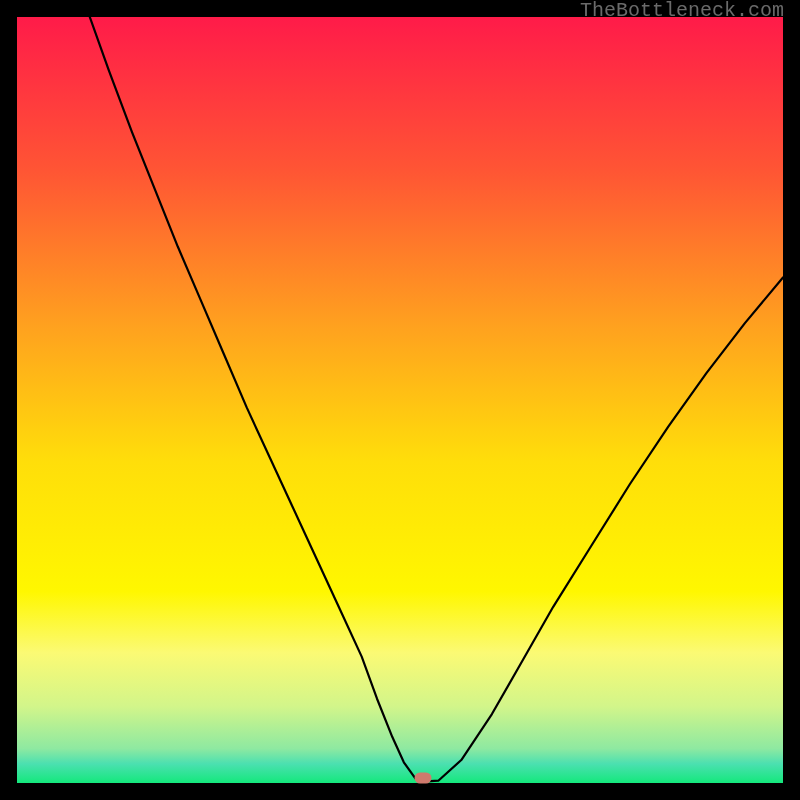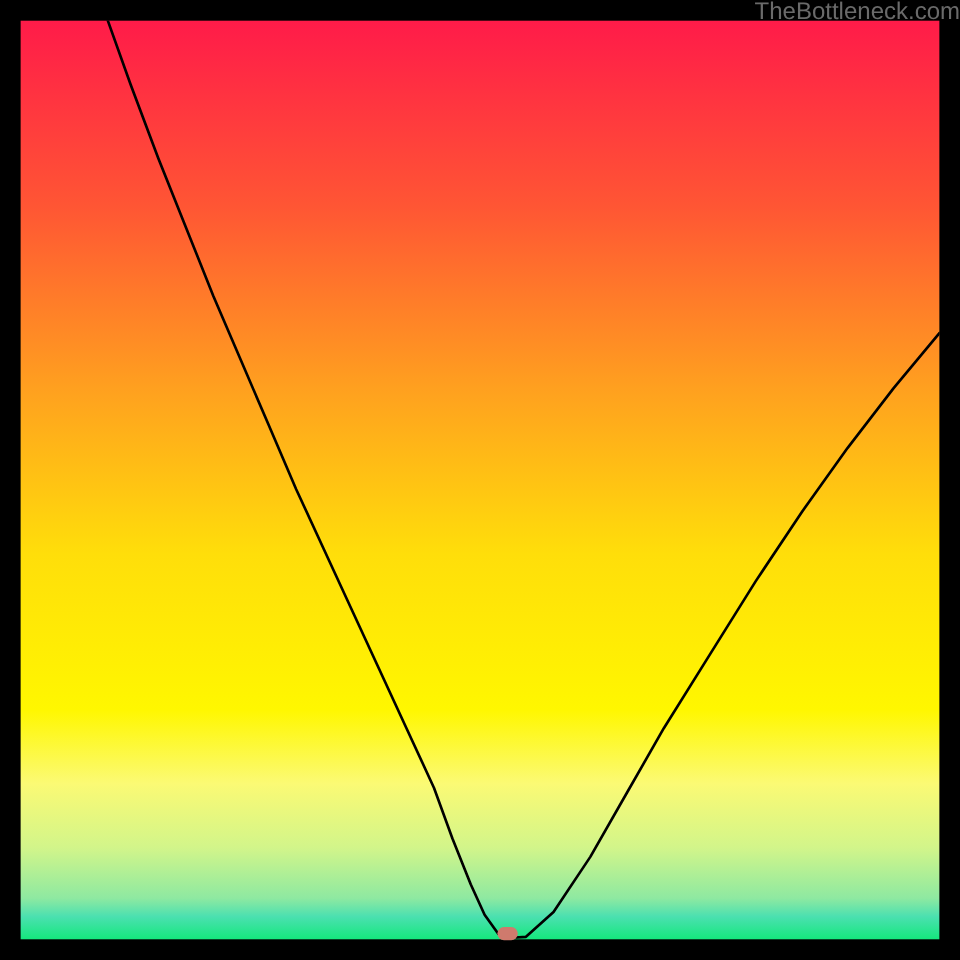--- a/index.html
+++ b/index.html
@@ -22,25 +22,26 @@
   .plot {
     position: absolute;
     left: 0;
     top: 0;
     width: 766px;
     height: 766px;
   }
   .attribution {
     position: absolute;
     top: -1px;
-    right: 0px;
+    right: 16px;
     font-size: 20px;
     font-weight: 500;
     color: #6a6a6a;
     letter-spacing: 0px;
+    font-family: Liberation Mono, monospace;
   }
   .marker {
     position: absolute;
     width: 17px;
     height: 11px;
     border-radius: 6px;
     transform: translate(-50%, -50%);
   }
 </style>
 </head>

